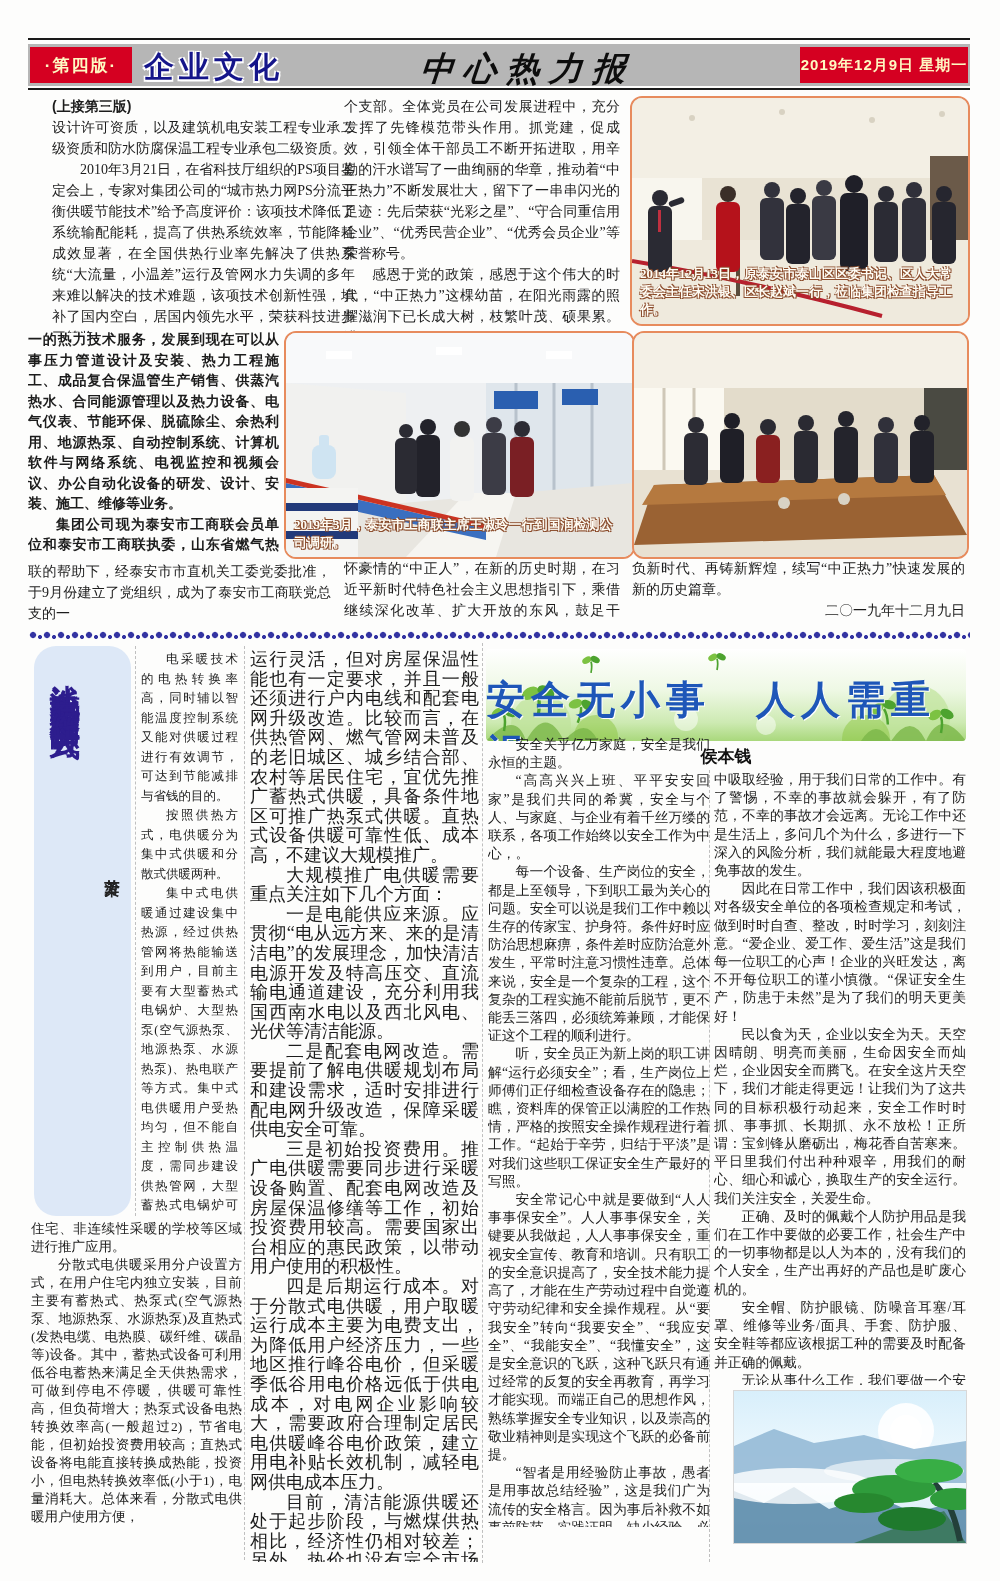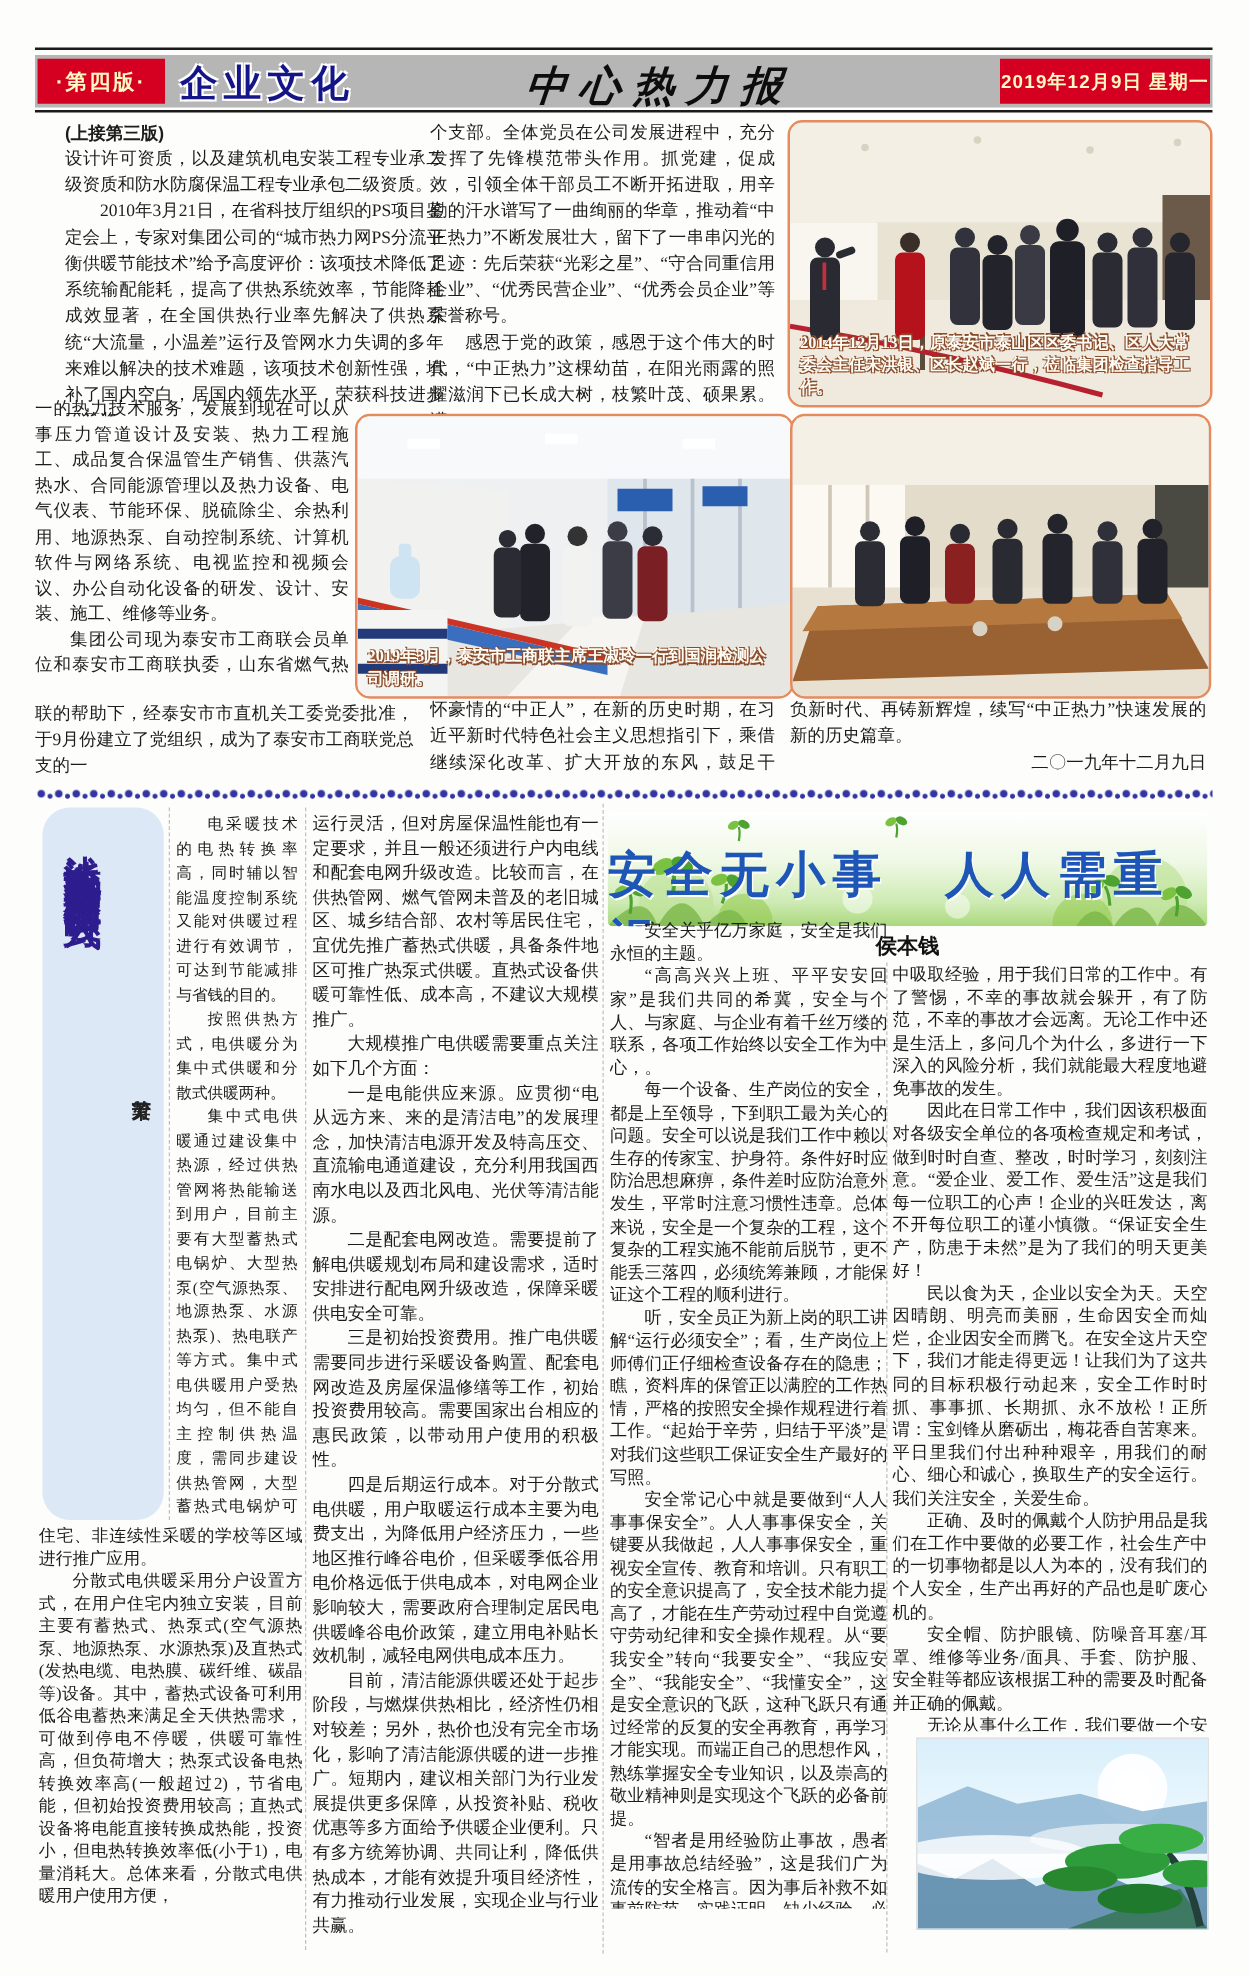--- a/index.html
+++ b/index.html
@@ -35,21 +35,21 @@
          radial-gradient(circle at 12px 7px,#3434a2 1.7px,transparent 2.3px);
          background-size:14px 10px;background-repeat:repeat-x;}
   .vsep{border-left:1px dashed #bfbfbf;width:0;}
   
   .title-panel{background:#dde8f7;border-radius:22px;}
   .vtitle{writing-mode:vertical-lr;text-orientation:upright;font-family:"Liberation Sans",sans-serif;
         font-weight:900;font-size:30px;letter-spacing:3px;color:#2d1d8e;}
   .vauthor{writing-mode:vertical-lr;text-orientation:upright;font-size:15px;color:#222;font-weight:bold;}
   .t-ln p{font-size:12.5px;line-height:19.5px;}
   .t-lw p{font-size:13.5px;line-height:18px;}
-  .t-lc p{font-size:14px;line-height:19.6px;}
+  .t-lc p{font-size:18px;line-height:19.6px;}
   
   .banner{border-radius:4px;overflow:hidden;}
   .banner-title{position:absolute;left:0;right:0;top:24px;text-align:left;
         font-family:"Liberation Sans",sans-serif;font-weight:900;font-size:39px;letter-spacing:6px;
         color:#1e56b8;text-shadow:1px 1px 0 #ffffff;}
   .byline{text-align:center;font-family:"Liberation Sans",sans-serif;font-weight:bold;font-size:17px;color:#111;}
   .t-rc p{font-size:13.8px;line-height:18.2px;}
 </style>
 </head>
 <body>
@@ -69,21 +69,21 @@
   </div>
   <div class="abs rule" style="left:28px;top:88px;width:942px;height:2px;"></div>
 
   <div class="abs txt t-top block" style="left:40px;top:96px;width:303px;height:237px;margin-left:12px;">
     <p class="note">(上接第三版)</p>
     <p>设计许可资质，以及建筑机电安装工程专业承二级资质和防水防腐保温工程专业承包二级资质。</p>
     <p class="ind">2010年3月21日，在省科技厅组织的PS项目鉴定会上，专家对集团公司的“城市热力网PS分流平衡供暖节能技术”给予高度评价：该项技术降低了系统输配能耗，提高了供热系统效率，节能降耗成效显著，在全国供热行业率先解决了供热系统“大流量，小温差”运行及管网水力失调的多年来难以解决的技术难题，该项技术创新性强，填补了国内空白，居国内领先水平，荣获科技进步三等奖。</p>
 
   </div>
 
-  <div class="abs txt t-mid block" style="left:28px;top:318px;width:251px;height:225px;">
+  <div class="abs txt t-mid block" style="left:28px;top:330px;width:251px;height:225px;font-weight:bold;">
     <p>一的热力技术服务，发展到现在可以从事压力管道设计及安装、热力工程施工、成品复合保温管生产销售、供蒸汽热水、合同能源管理以及热力设备、电气仪表、节能环保、脱硫除尘、余热利用、地源热泵、自动控制系统、计算机软件与网络系统、电视监控和视频会议、办公自动化设备的研发、设计、安装、施工、维修等业务。</p>
     <p class="ind">集团公司现为泰安市工商联会员单位和泰安市工商联执委，山东省燃气热力协会理事位、山东省区域能源学会理事单位。2007年在泰安市工商</p>
   </div>
 
   <div class="abs txt t-top block" style="left:28px;top:561px;width:303px;height:62px;">
     <p>联的帮助下，经泰安市市直机关工委党委批准，于9月份建立了党组织，成为了泰安市工商联党总支的一</p>
   </div>
 
   <div class="abs txt t-top block" style="left:344px;top:96px;width:276px;height:237px;">
     <p>个支部。全体党员在公司发展进程中，充分发挥了先锋模范带头作用。抓党建，促成效，引领全体干部员工不断开拓进取，用辛勤的汗水谱写了一曲绚丽的华章，推动着“中正热力”不断发展壮大，留下了一串串闪光的足迹：先后荣获“光彩之星”、“守合同重信用企业”、“优秀民营企业”、“优秀会员企业”等荣誉称号。</p>

